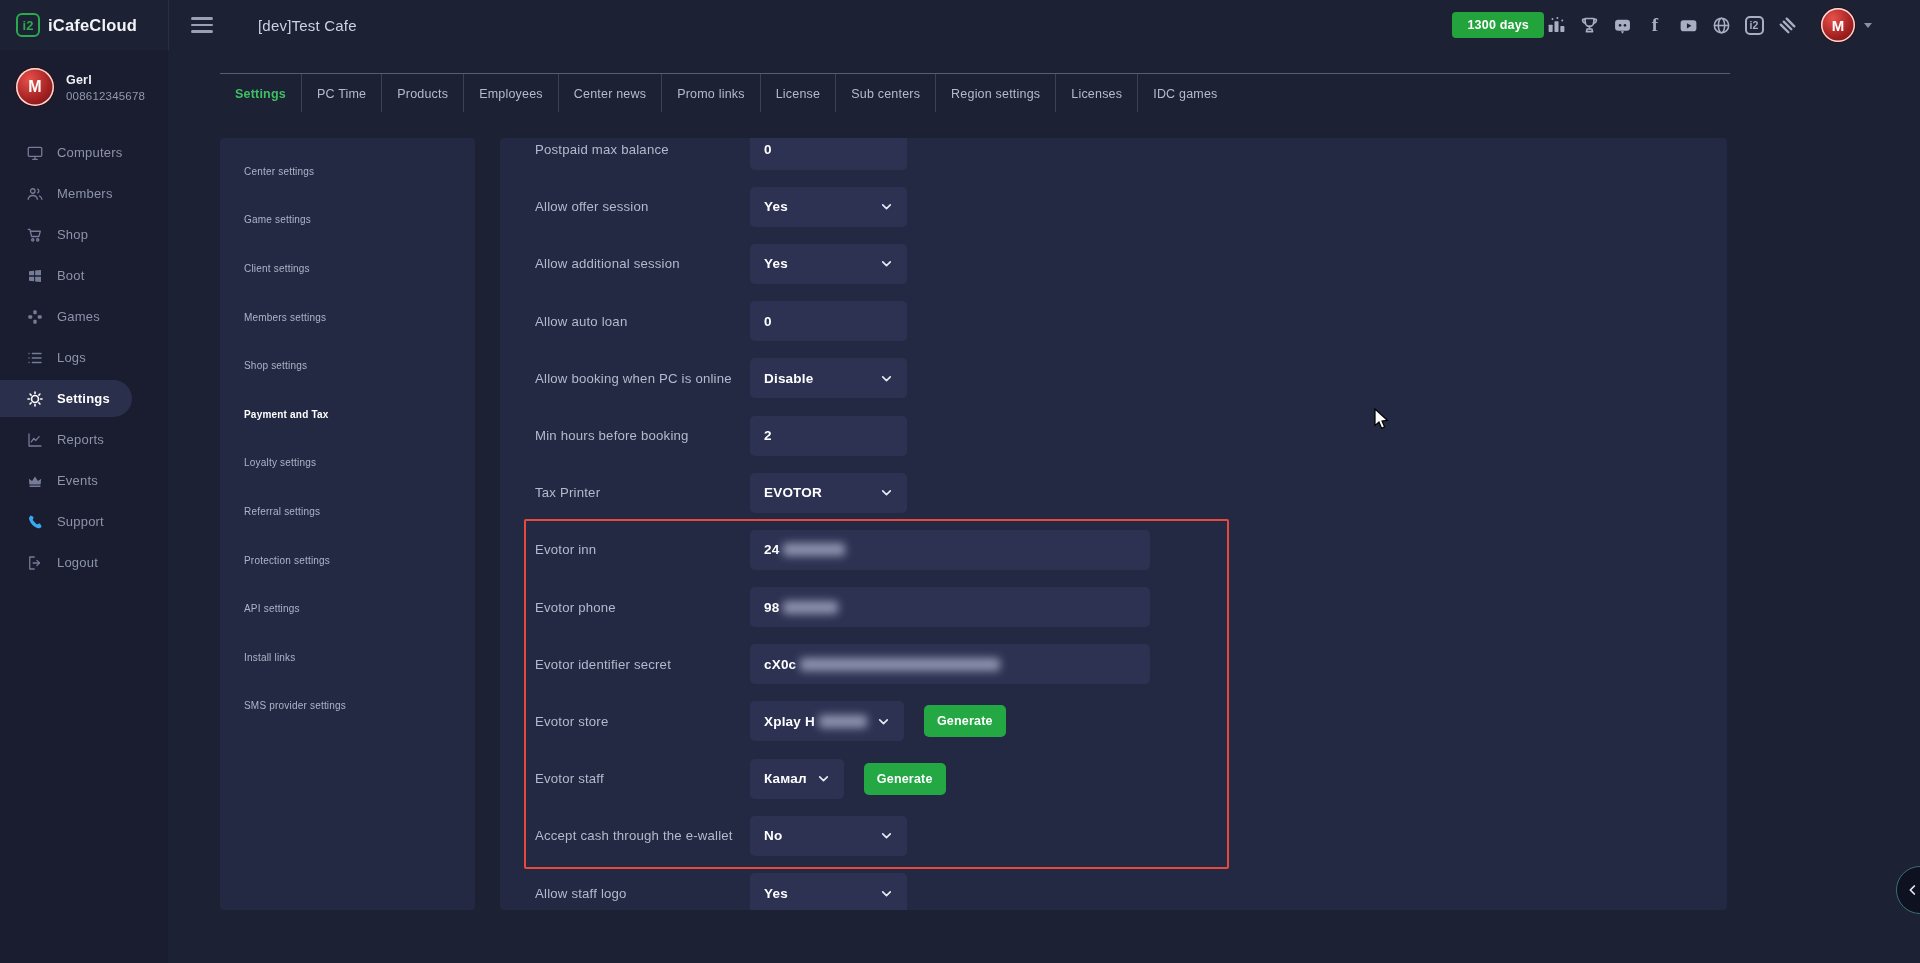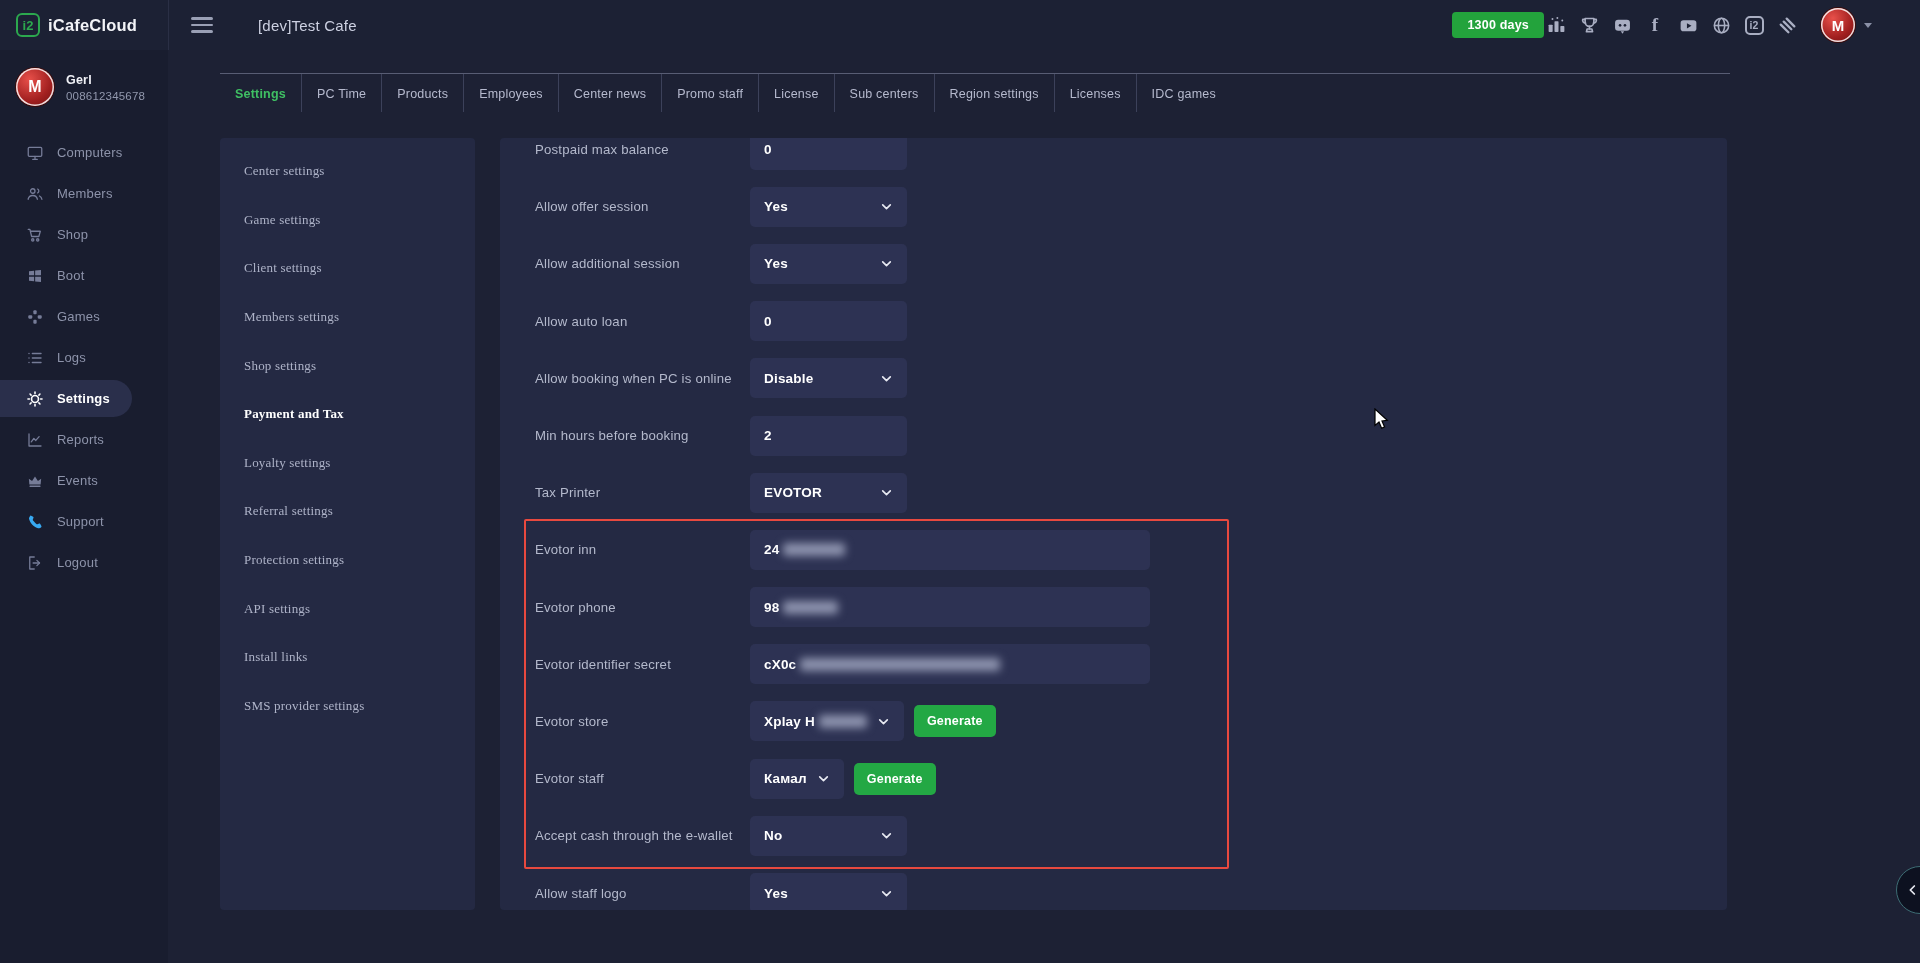--- a/index.html
+++ b/index.html
@@ -64,21 +64,21 @@
          cursor:pointer; white-space:nowrap; }
   .tab:last-child { border-right:none; }
   .tab.active { color:#3fbf63; font-weight:bold; }
 
   .card { position:absolute; top:88px; height:772px; background:#242943; border-radius:4px; }
   .submenu-card { left:52px; width:255px; }
   .form-card { left:332px; width:1227px; overflow:hidden; }
 
   .submenu { padding-top:9px; }
   .submenu-item { height:48.6px; display:flex; align-items:center; padding-left:24px;
-                  color:#aeb3c8; font-size:13px; cursor:pointer;font-family:Liberation Serif, serif; }
+                  color:#aeb3c8; font-size:10px; cursor:pointer; }
   .submenu-item.active { color:#ffffff; font-weight:bold; }
 
   .form-rows { margin-top:-17px; }
   .frow { height:57.2px; display:flex; align-items:center; padding-left:35px; }
   .flabel { width:215px; color:#b4b9cc; font-size:13.2px; flex:0 0 auto; }
   .ctl { display:flex; align-items:center; }
   .input-box, .select-box { height:40px; background:#2d3253; border-radius:5px;
         display:flex; align-items:center; padding:0 14px; color:#fff; font-size:13.5px;
         font-weight:bold; cursor:pointer; }
   .w-std { width:157px; }
@@ -86,21 +86,21 @@
   .select-box { justify-content:flex-start; position:relative; }
   .select-box .chev { margin-left:auto; width:13px; height:13px; color:#e8eaf2; flex:0 0 auto; }
   .select-box.auto { width:auto; }
   .select-box.auto .chev { margin-left:10px; }
   .blur { display:inline-block; height:13px; border-radius:3px; background:#8d93ae;
           filter:blur(4px); margin-left:4px; }
   .blur.b-inn { width:62px; }
   .blur.b-phone { width:55px; }
   .blur.b-secret { width:200px; }
   .blur.b-store { width:48px; }
-  .gen-btn { margin-left:10px; background:#23a844; color:#fff; border:none; border-radius:5px;
+  .gen-btn { margin-left:20px; background:#23a844; color:#fff; border:none; border-radius:5px;
              font-family:inherit; font-size:12.5px; font-weight:bold; padding:9px 13px;
              cursor:pointer; letter-spacing:.2px; }
   .red-box { position:absolute; left:24px; top:381px; width:705px; height:350px;
              border:2px solid #e8493f; border-radius:2px; pointer-events:none; }
 
   
   .edge-btn { position:absolute; left:1896px; top:866px; width:48px; height:48px; border-radius:50%;
               background:#0d1120; border:1px solid #3d6d74; display:flex; align-items:center;
               padding-left:8px; color:#e8eaf2; cursor:pointer; z-index:40; }
   .edge-btn svg { width:16px; height:16px; }
@@ -304,21 +304,21 @@
   </aside>
 
   <main class="main">
 
     <nav class="tabs">
       <div class="tab active">Settings</div>
       <div class="tab">PC Time</div>
       <div class="tab">Products</div>
       <div class="tab">Employees</div>
       <div class="tab">Center news</div>
-      <div class="tab">Promo staff</div>
+      <div class="tab">Promo links</div>
       <div class="tab">License</div>
       <div class="tab">Sub centers</div>
       <div class="tab">Region settings</div>
       <div class="tab">Licenses</div>
       <div class="tab">IDC games</div>
     </nav>
 
     <section class="card submenu-card">
       <div class="submenu">
         <div class="submenu-item">Center settings</div>

